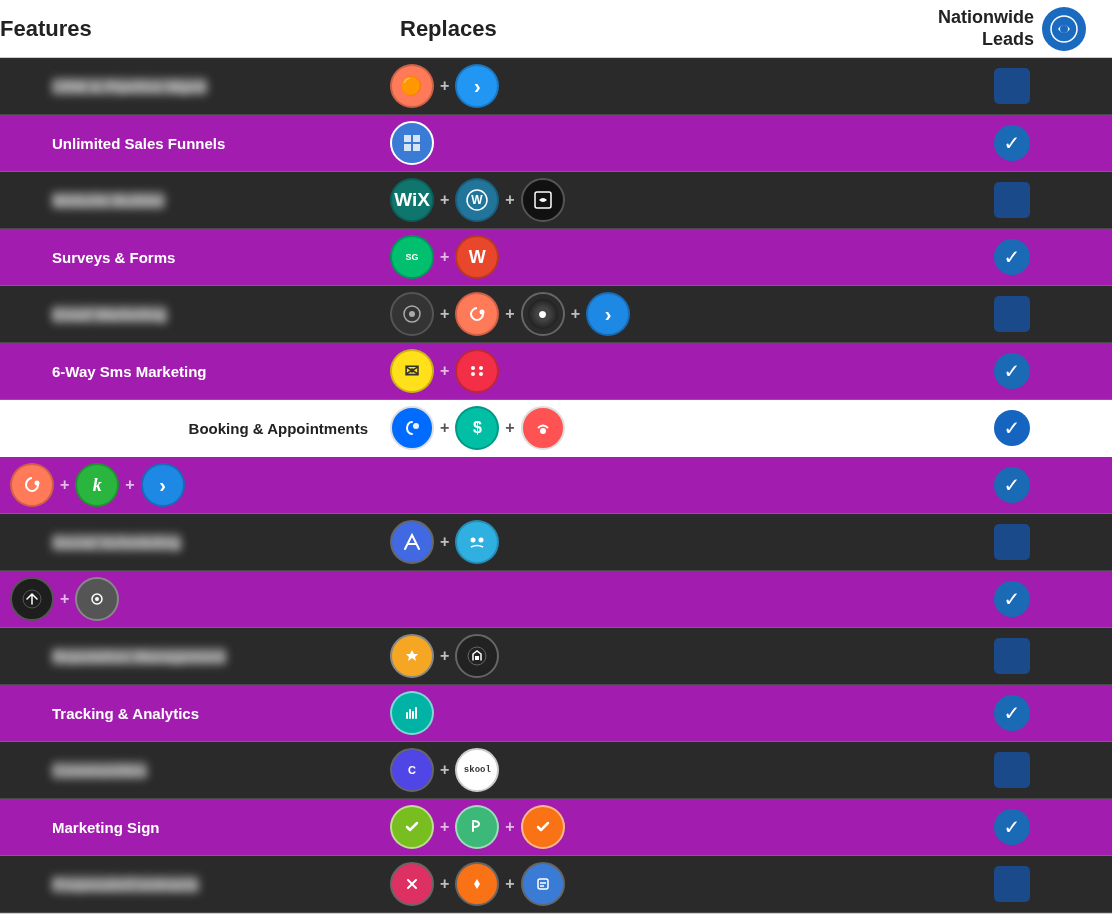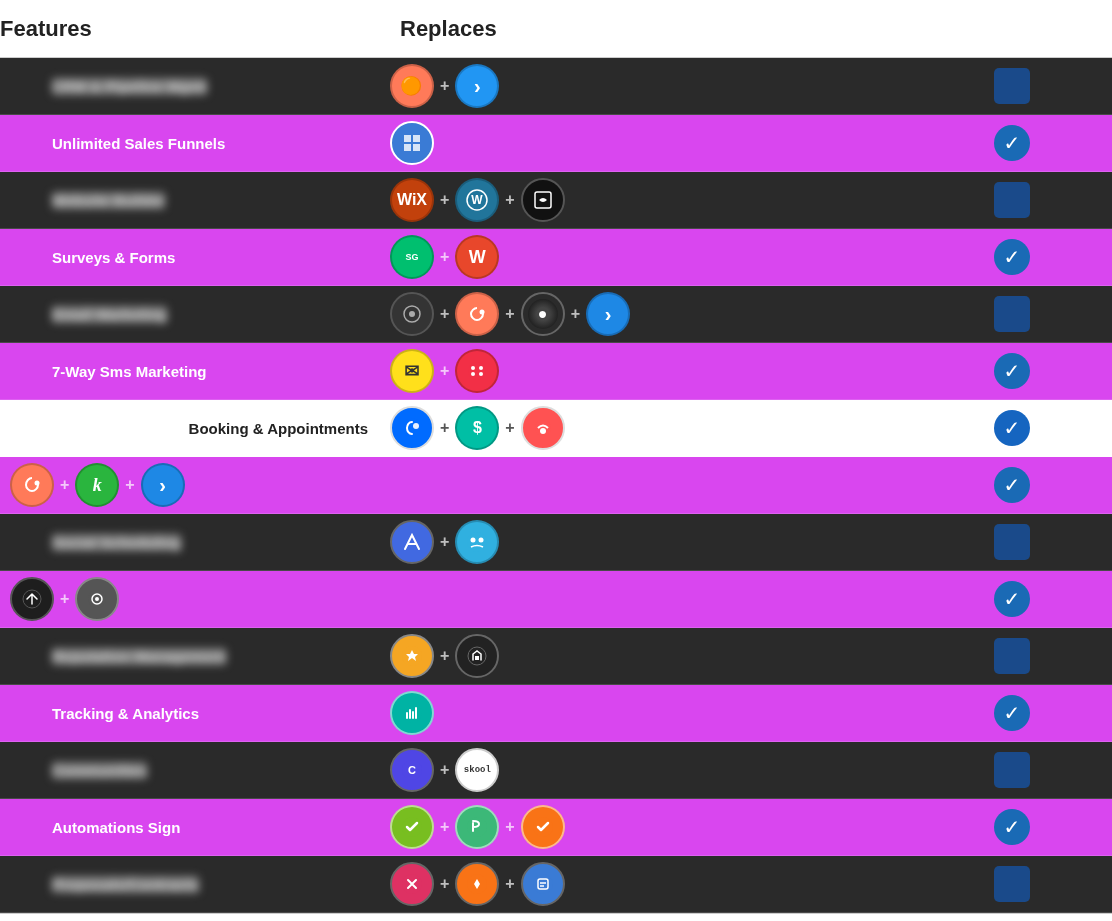--- a/index.html
+++ b/index.html
@@ -66,21 +66,21 @@
     }
 
     
     .data-row {
       display: flex;
       align-items: center;
       min-height: 54px;
       border-bottom: 1px solid rgba(255,255,255,0.15);
     }
     .data-row.light {
-      background: #d946ef;
+      background: #a21caf;
       justify-content: center;
     }
     .data-row.white {
       background: #fff;
     }
     .data-row.dark-stripe {
       background: #2a2a2a;
     }
 
     .cell-feature {
@@ -219,20 +219,35 @@
     }
   </style>
 </head>
 <body>
 
 <div class="table-container">
 
   <div class="header-row">
     <div class="header-features">Features</div>
     <div class="header-replaces">Replaces</div>
+    <div class="header-logo">
+      <div class="logo-box">
+        <div class="logo-text">
+          <span>Nationwide</span><br>
+          <span>Leads</span>
+        </div>
+        <div class="logo-icon">
+          <svg width="28" height="28" viewBox="0 0 28 28" fill="none">
+            <circle cx="14" cy="14" r="13" fill="#1a6bbf" stroke="white" stroke-width="1.5"></circle>
+            <path d="M8 14 Q14 6 20 14 Q14 22 8 14Z" fill="white" opacity="0.9"></path>
+            <circle cx="14" cy="14" r="4" fill="#1a6bbf"></circle>
+          </svg>
+        </div>
+      </div>
+    </div>
   </div>
 
   <div class="data-row dark-stripe">
     <div class="cell-feature">
       <span class="blurred-text">CRM &amp; Pipeline Mgmt</span>
     </div>
     <div class="cell-logos">
       <div class="logo-circle hubspot">
           <span style="font-size:18px">🟠</span>
         </div>
@@ -260,21 +275,21 @@
         <span class="check-icon">✓</span>
       </div>
     </div>
   </div>
 
   <div class="data-row dark-stripe">
     <div class="cell-feature">
       <span class="blurred-text">Website Builder</span>
     </div>
     <div class="cell-logos">
-      <div class="logo-circle wix" style="background:#c2410c;color:#fff;font-weight:900;font-size:16px;">WiX</div>
+      <div class="logo-circle wix" style="background:#0f766e;color:#fff;font-weight:900;font-size:19px;">WiX</div>
       <span class="plus-separator">+</span>
       <div class="logo-circle wordpress" style="background:#21759b;">
         <svg width="24" height="24" viewBox="0 0 24 24" fill="white">
             <circle cx="12" cy="12" r="10" stroke="white" stroke-width="1.5" fill="none"></circle>
             <text x="12" y="16" text-anchor="middle" font-size="12" fill="white" font-weight="bold">W</text>
           </svg>
       </div>
       <span class="plus-separator">+</span>
       <div class="logo-circle squarespace" style="background:#111;border:2px solid #555;">
         <svg width="20" height="20" viewBox="0 0 20 20" fill="none">
@@ -331,21 +346,21 @@
       </div>
       <span class="plus-separator">+</span>
       <div class="logo-circle clickfunnels2" style="background:#1e88e5;font-size:20px;font-weight:900;color:white;">›</div>
     </div>
     <div class="cell-check">
       <div class="check-blue" style="background:#1a4a8a;border-radius:5px;"></div>
     </div>
   </div>
 
   <div class="data-row light">
-    <div class="cell-feature">7-Way Sms Marketing</div>
+    <div class="cell-feature">6-Way Sms Marketing</div>
     <div class="cell-logos">
       <div class="logo-circle mailchimp" style="background:#ffe01b;color:#333;font-size:18px;">✉</div>
       <span class="plus-separator">+</span>
       <div class="logo-circle twilio" style="background:#f22f46;">
         <svg width="22" height="22" viewBox="0 0 22 22" fill="none">
             <circle cx="11" cy="11" r="9" fill="#f22f46"></circle>
             <circle cx="7" cy="8" r="2" fill="white"></circle>
             <circle cx="15" cy="8" r="2" fill="white"></circle>
             <circle cx="7" cy="14" r="2" fill="white"></circle>
             <circle cx="15" cy="14" r="2" fill="white"></circle>
@@ -513,21 +528,21 @@
       <div class="logo-circle skool" style="background:#fff;border:2px solid #ccc;">
         <span style="color:#333;font-size:9px;font-weight:bold;">skool</span>
       </div>
     </div>
     <div class="cell-check">
       <div class="check-blue" style="background:#1a4a8a;border-radius:5px;"></div>
     </div>
   </div>
 
   <div class="data-row light">
-    <div class="cell-feature">Automations Sign</div>
+    <div class="cell-feature">Marketing Sign</div>
     <div class="cell-logos">
       <div class="logo-circle docusign_dl" style="background:#78be20;border:2px solid rgba(255,255,255,0.5);">
         <svg width="24" height="24" viewBox="0 0 24 24" fill="none">
             <circle cx="12" cy="12" r="10" fill="#78be20"></circle>
             <path d="M7 12 L10 15 L17 8" stroke="white" stroke-width="2.5" stroke-linecap="round" stroke-linejoin="round" fill="none"></path>
           </svg>
       </div>
       <span class="plus-separator">+</span>
       <div class="logo-circle pandadoc" style="background:#3cb878;border:2px solid rgba(255,255,255,0.5);">
         <svg width="24" height="24" viewBox="0 0 24 24" fill="none">

